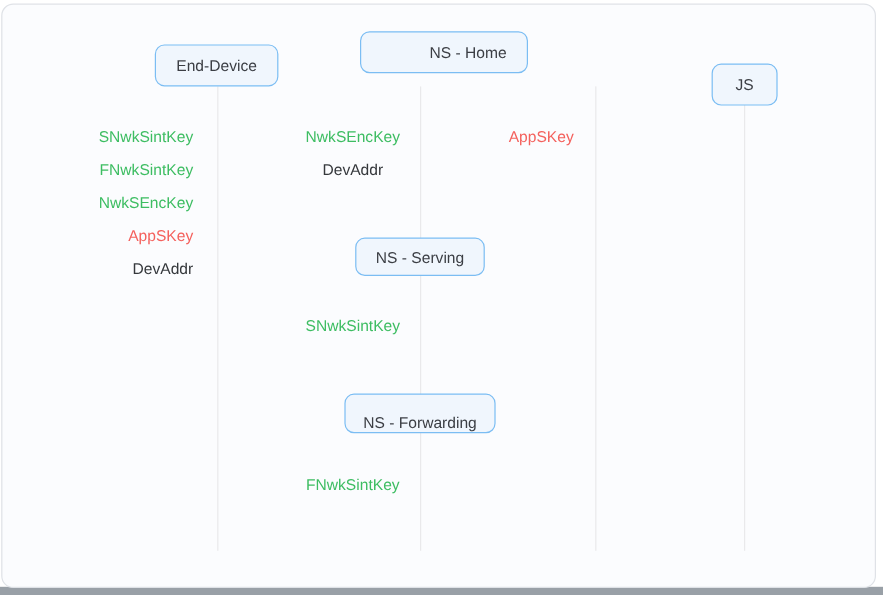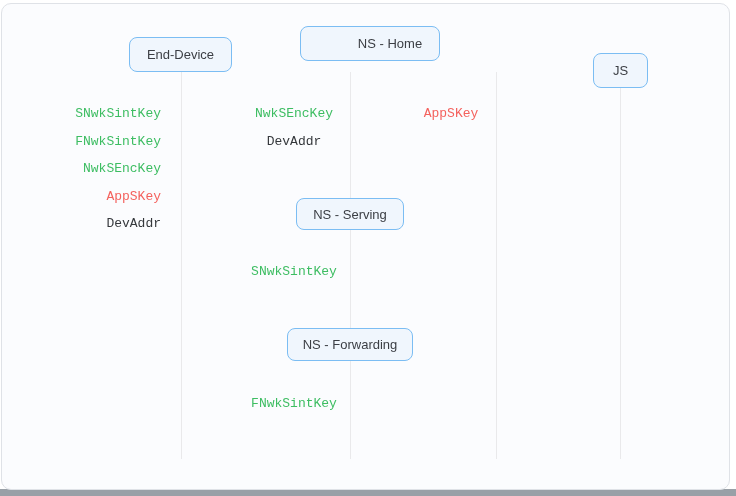--- a/index.html
+++ b/index.html
@@ -39,21 +39,20 @@
     display: flex; align-items: center; justify-content: center;
     font-size: 13px; color: #3b3e44;
     z-index: 2;
   }
   .key-label {
     position: absolute;
     font-size: 13px;
     line-height: 16px;
     z-index: 2;
     white-space: nowrap;
-    font-family: Liberation Mono, monospace;
   }
   .align-right { text-align: right; }
   .align-center { text-align: center; }
 </style>
 </head>
 <body>
 
 <div class="bottom-band"></div>
 
 <div class="card">
@@ -69,21 +68,21 @@
   <div class="entity-box" style="left:298px; top:22px; width:98px;padding-left:40px;">
     <span>NS - Home</span>
   </div>
   <div class="entity-box" style="left:591px; top:33px; width:53px;margin-top:16px;">
     <span>JS</span>
   </div>
 
   <div class="entity-box" style="left:294px; top:194px; width:106px; height:30px;align-items:center;">
     <span>NS - Serving</span>
   </div>
-  <div class="entity-box" style="left:285px; top:324px; width:124px; height:31px;">
+  <div class="entity-box" style="left:285px; top:324px; width:124px; height:31px;align-items:flex-end;">
     <span>NS - Forwarding</span>
   </div>
 
   <div class="key-label align-right" style="left: 39px; width: 120px; top: 102px; color: rgb(61, 189, 98);">SNwkSintKey</div>
   <div class="key-label align-right" style="left: 39px; width: 120px; top: 130px; color: rgb(61, 189, 98);">FNwkSintKey</div>
   <div class="key-label align-right" style="left: 39px; width: 120px; top: 157px; color: rgb(61, 189, 98);">NwkSEncKey</div>
   <div class="key-label align-right" style="left: 39px; width: 120px; top: 185px; color: rgb(244, 97, 93);">AppSKey</div>
   <div class="key-label align-right" style="left: 39px; width: 120px; top: 212px; color: rgb(53, 56, 60);">DevAddr</div>
 
   <div class="key-label align-center" style="left: 232px; width: 120px; top: 102px; color: rgb(61, 189, 98);">NwkSEncKey</div>

